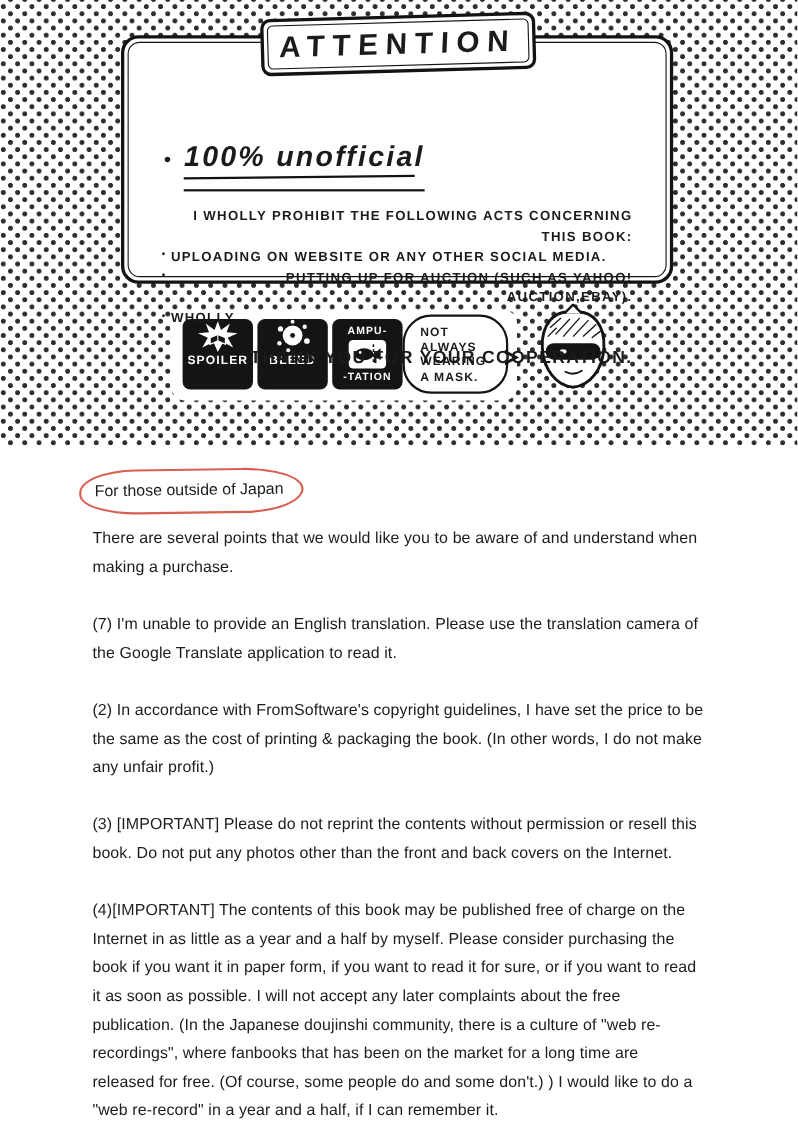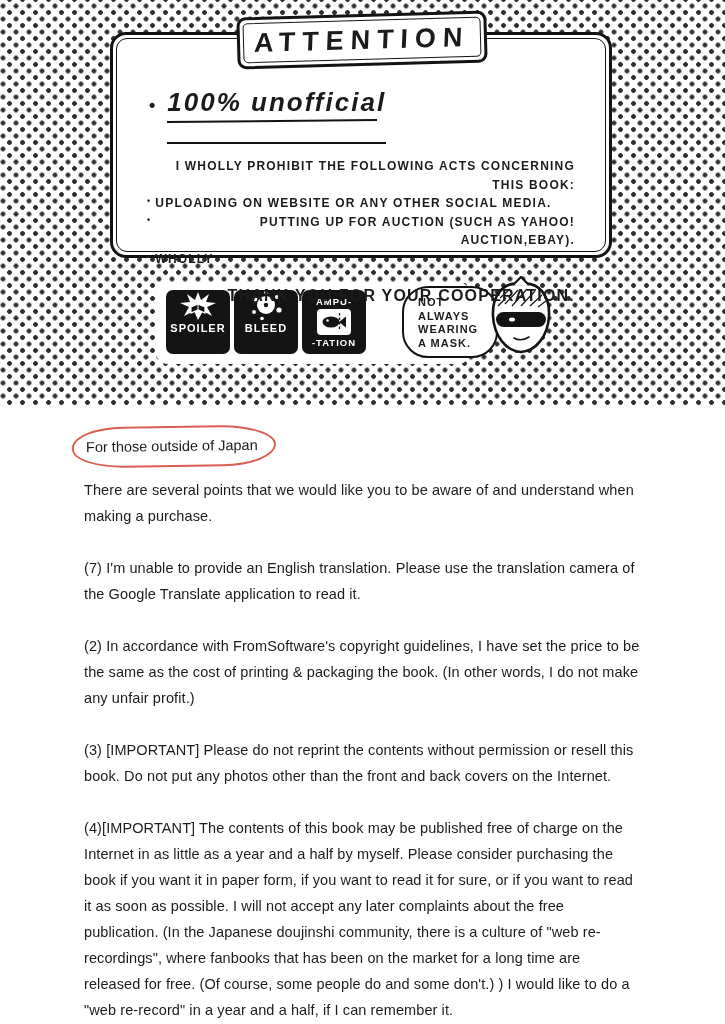--- a/index.html
+++ b/index.html
@@ -72,21 +72,21 @@
 
   .unofficial-line {
     font-size: 26px;
     font-style: italic;
     font-weight: 600;
     letter-spacing: 2px;
     display: flex; align-items: baseline; gap: 10px;
     margin-left: 2px;
   }
   .unofficial-line .bullet { font-size: 18px; font-style: normal; }
-  .scribble-underline { display: inline-block; border-bottom: 2.5px solid #131313; padding-bottom: 20px; }
+  .scribble-underline { display: inline-block; border-bottom: 2.5px solid #131313; padding-bottom: 10px; margin-top: 40px; }
   .scribble-underline::after {
     content: ""; display: block; height: 2px; background: #131313;
     margin-top: 2px; width: 96%; transform: rotate(-0.6deg);
   }
 
   .prohibit-block {
     margin-top: 13px;
     font-weight: 700;
     font-size: 12px;
     letter-spacing: 1.2px;
@@ -133,21 +133,21 @@
     text-align: center; line-height: 11px;
   }
   .badge-ampu .fish-box {
     width: 34px; height: 26px; background: #fff; border-radius: 4px;
     margin: 2px auto; display: flex; align-items: center; justify-content: center;
   }
 
   
   .speech-bubble {
     position: absolute;
-    left: 402px; top: 286px;
+    left: 366px; top: 286px;
     width: 96px; height: 72px;
     background: #fff;
     border: 2.5px solid #131313;
     border-radius: 26px;
     padding: 8px 0 0 14px;
     font-weight: 700;
     font-size: 11px;
     letter-spacing: 1px;
     line-height: 13.5px;
   }

